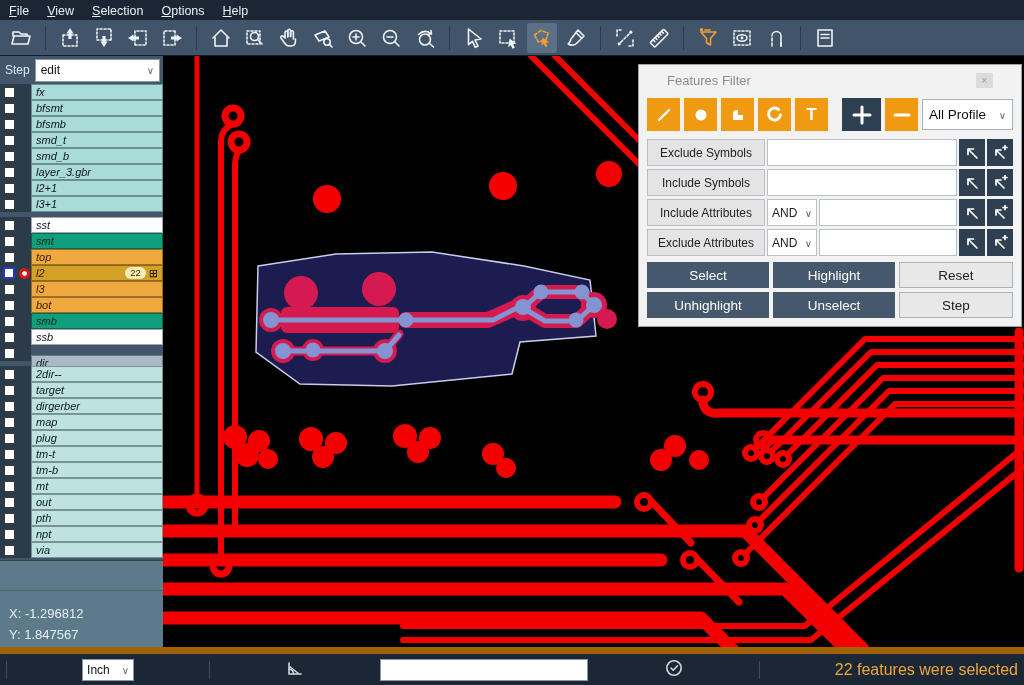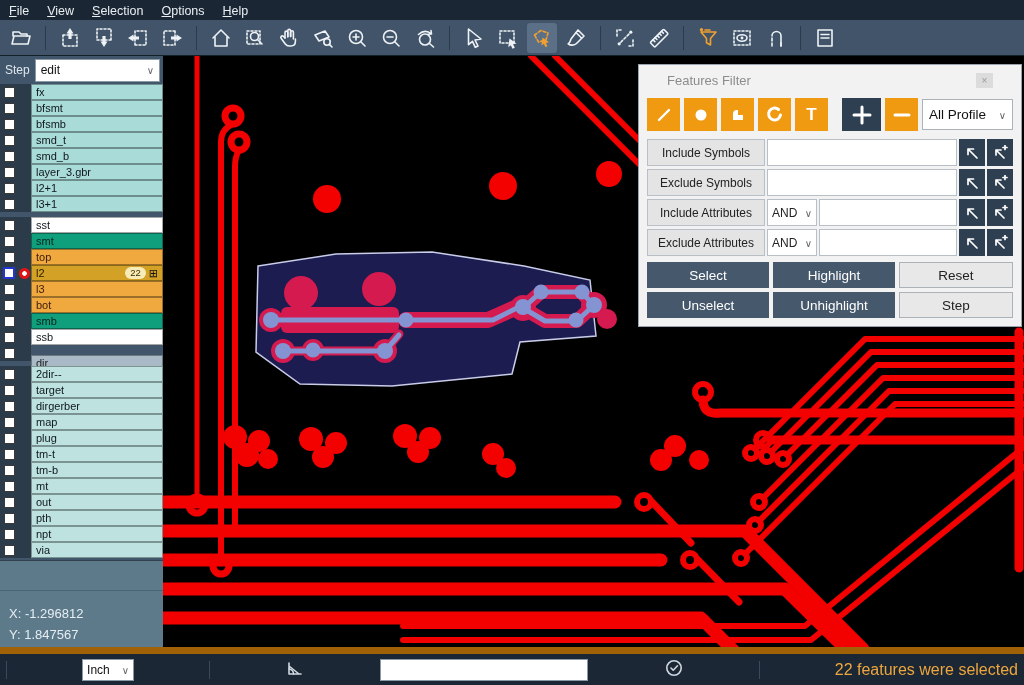--- a/index.html
+++ b/index.html
@@ -28,21 +28,21 @@
   .chev::after{content:"\2228";font-size:10px;color:#666;}
   .lrow{height:16px;display:flex;align-items:center;flex:none;}
   .cbcell{width:18px;height:16px;background:#2c3b4a;display:flex;align-items:center;justify-content:center;flex:none;}
   .cb{width:9px;height:9px;background:#fff;border:1.5px solid #3a3a3a;}
   .cb.checked{border:2.5px solid #2336d4;width:8px;height:8px;}
   .indcell{width:13px;height:16px;background:#2c3b4a;display:flex;align-items:center;justify-content:center;flex:none;}
   .red-dot{width:11px;height:11px;border-radius:50%;
            background:radial-gradient(circle,#fff 0 2px,#e01414 2.6px 100%);}
   .lname{flex:1;height:14px;display:flex;align-items:center;padding:0 4px;gap:3px;
          border:1px solid rgba(0,0,0,.35);color:#10181c;min-width:0;}
-  .lname .nm{flex:1;overflow:hidden;white-space:nowrap;}
+  .lname .nm{flex:1;overflow:hidden;white-space:nowrap;font-style:italic;}
   .c-teal{background:#a9dbd8;}  .c-teal2{background:#bde2df;}
   .c-white{background:#ffffff;} .c-green{background:#0f9f7d;color:#05241b;}
   .c-amber{background:#efa93f;color:#42200e;} .c-gold{background:#d2a125;color:#2b1d05;}
   .c-gray{background:#a9b9c5;color:#222;margin-top:20px;}
   .badge{background:#f7ecb8;border-radius:7px;font-size:9.5px;line-height:12px;height:12px;
          padding:0 5px;color:#3a3000;flex:none;}
   .grid-ico{font-size:11px;color:#151515;flex:none;line-height:12px;}
   .lgap{height:5px;flex:none;}
   .side-fill{flex:1;background:#5d7a8b;border-top:1px solid #31414f;margin-top:2px;
              display:flex;flex-direction:column;justify-content:flex-end;
@@ -701,48 +701,48 @@
             <path d="M4 11 H18" stroke-width="3"></path>
           </svg>
         </div>
       <div class="profile-select">
         <span>All Profile</span>
         <span class="chev"></span>
       </div>
     </div>
 
     <div class="filt-row">
+      <div class="filt-label">Exclude Symbols</div>
+      <input class="filt-input" value="" style="">
+      <div class="pick-btn">
+          <svg width="16" height="16">
+            <path d="M13 13 L4 4 M4 9.5 V4 H9.5"></path>
+          </svg>
+        </div>
+      <div class="pick-btn">
+          <svg width="16" height="16">
+            <path d="M12 13 L4 5 M4 10 V5 H9 M11 2.5 H15 M13 0.5 V4.5"></path>
+          </svg>
+        </div>
+    </div>
+    <div class="filt-row">
       <div class="filt-label">Include Symbols</div>
       <input class="filt-input" value="" style="">
       <div class="pick-btn">
           <svg width="16" height="16">
             <path d="M13 13 L4 4 M4 9.5 V4 H9.5"></path>
           </svg>
         </div>
       <div class="pick-btn">
           <svg width="16" height="16">
             <path d="M12 13 L4 5 M4 10 V5 H9 M11 2.5 H15 M13 0.5 V4.5"></path>
           </svg>
         </div>
     </div>
     <div class="filt-row">
-      <div class="filt-label">Exclude Symbols</div>
-      <input class="filt-input" value="" style="">
-      <div class="pick-btn">
-          <svg width="16" height="16">
-            <path d="M13 13 L4 4 M4 9.5 V4 H9.5"></path>
-          </svg>
-        </div>
-      <div class="pick-btn">
-          <svg width="16" height="16">
-            <path d="M12 13 L4 5 M4 10 V5 H9 M11 2.5 H15 M13 0.5 V4.5"></path>
-          </svg>
-        </div>
-    </div>
-    <div class="filt-row">
       <div class="filt-label">Include Attributes</div>
       <div class="and-select">
           <span>AND</span>
           <span class="chev"></span>
         </div>
       <input class="filt-input" value="" style="">
       <div class="pick-btn">
           <svg width="16" height="16">
             <path d="M13 13 L4 4 M4 9.5 V4 H9.5"></path>
           </svg>
@@ -769,22 +769,22 @@
           <svg width="16" height="16">
             <path d="M12 13 L4 5 M4 10 V5 H9 M11 2.5 H15 M13 0.5 V4.5"></path>
           </svg>
         </div>
     </div>
 
     <div class="action-grid">
       <div class="act-btn act-dark">Select</div>
       <div class="act-btn act-dark">Highlight</div>
       <div class="act-btn act-light">Reset</div>
+      <div class="act-btn act-dark">Unhighlight</div>
       <div class="act-btn act-dark">Unselect</div>
-      <div class="act-btn act-dark">Unhighlight</div>
       <div class="act-btn act-light">Step</div>
     </div>
   </div>
 </div>
 
 <div class="statusbar">
   <div class="sb-sep"></div>
   <div class="unit-select">
     <span>Inch</span>
     <span class="chev"></span>

